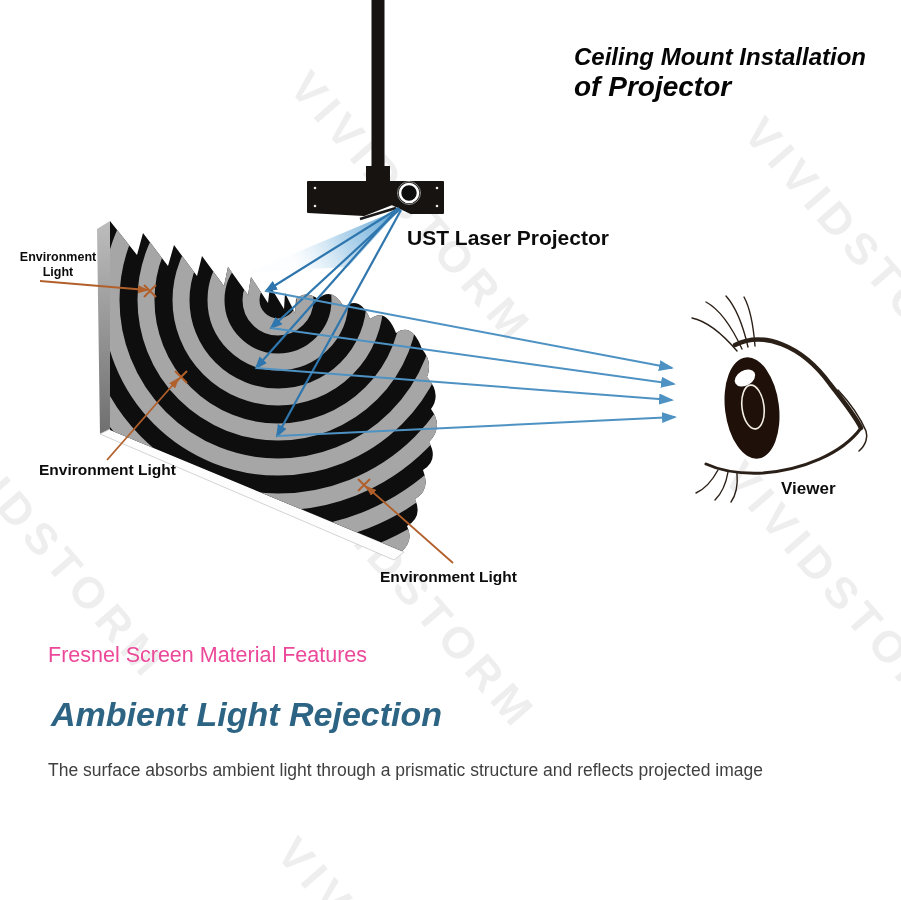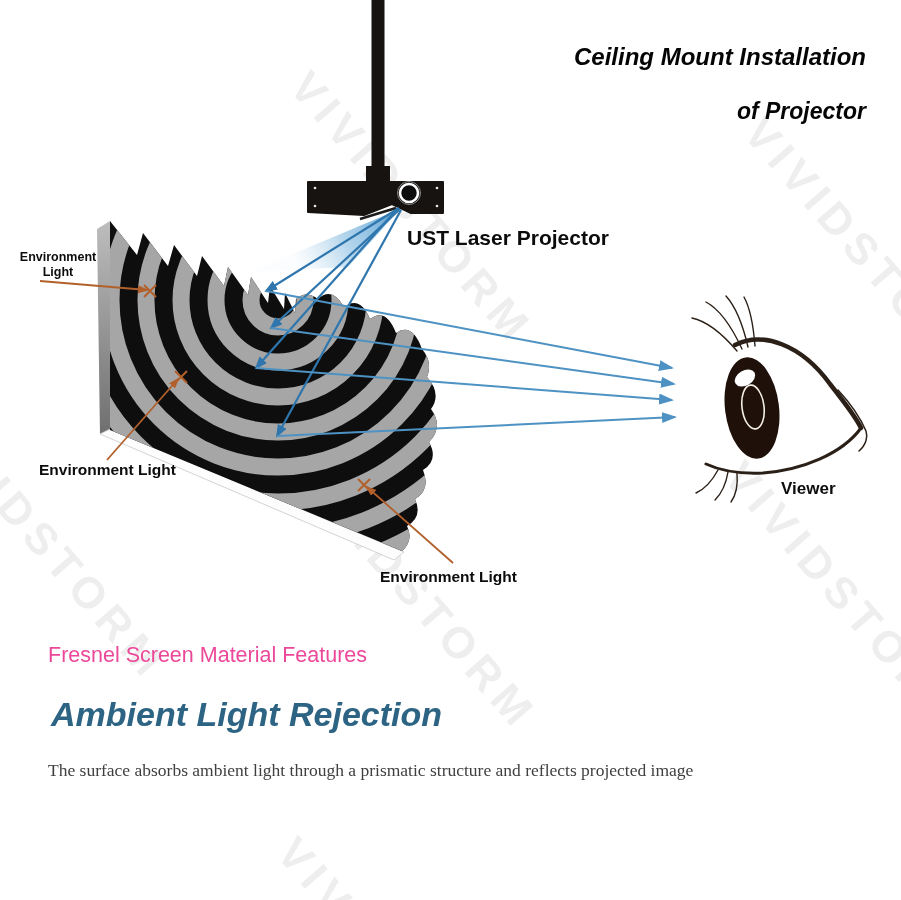--- a/index.html
+++ b/index.html
@@ -3,36 +3,36 @@
 <meta charset="utf-8">
 <style>
   html,body{margin:0;padding:0;background:#fff;}
   #canvas{position:relative;width:901px;height:900px;background:#ffffff;overflow:hidden;
           font-family:"Liberation Sans",sans-serif;}
   .wm{position:absolute;font-weight:bold;font-size:44px;letter-spacing:7px;
       color:rgba(90,90,90,0.10);white-space:nowrap;transform:rotate(49deg);
       transform-origin:0 0;user-select:none;}
   svg{position:absolute;left:0;top:0;}
   .label{position:absolute;font-weight:bold;color:#0c0c0c;white-space:nowrap;}
-  #title{position:absolute;top:42px;right:35px;text-align:right;
+  #title{position:absolute;top:42px;right:35px;
          font-weight:bold;font-style:italic;color:#050505;}
   #title .t1{font-size:24px;line-height:30px;}
-  #title .t2{font-size:23px;line-height:30px;margin-top:24px;}
+  #title .t2{font-size:28px;line-height:30px;}
   #ust-label{left:407px;top:226px;font-size:21px;}
   #env1{left:12px;top:250px;width:92px;font-size:12.5px;line-height:15px;
         text-align:center;white-space:normal;}
   #env2{left:39px;top:461px;font-size:15.5px;}
   #env3{left:380px;top:568px;font-size:15.5px;}
   #viewer-label{left:781px;top:479px;font-size:17px;}
   #features-heading{position:absolute;left:48px;top:643px;font-size:21.5px;
         font-weight:normal;color:#ec4899;}
   #features-subheading{position:absolute;left:51px;top:695px;font-size:34px;
         font-weight:bold;font-style:italic;color:#2d6484;}
   #features-body{position:absolute;left:48px;top:757px;font-size:17.5px;
-        color:#3f3f3f;line-height:27px;font-family:Liberation Serif, serif;}
+        color:#3f3f3f;line-height:27px;}
 </style>
 </head>
 <body>
 
 <div id="canvas">
 
   <div class="wm" style="left:318px;top:62px;">VIVIDSTORM</div>
   <div class="wm" style="left:-48px;top:398px;">VIVIDSTORM</div>
   <div class="wm" style="left:322px;top:448px;">VIVIDSTORM</div>
   <div class="wm" style="left:305px;top:828px;">VIVIDSTORM</div>

